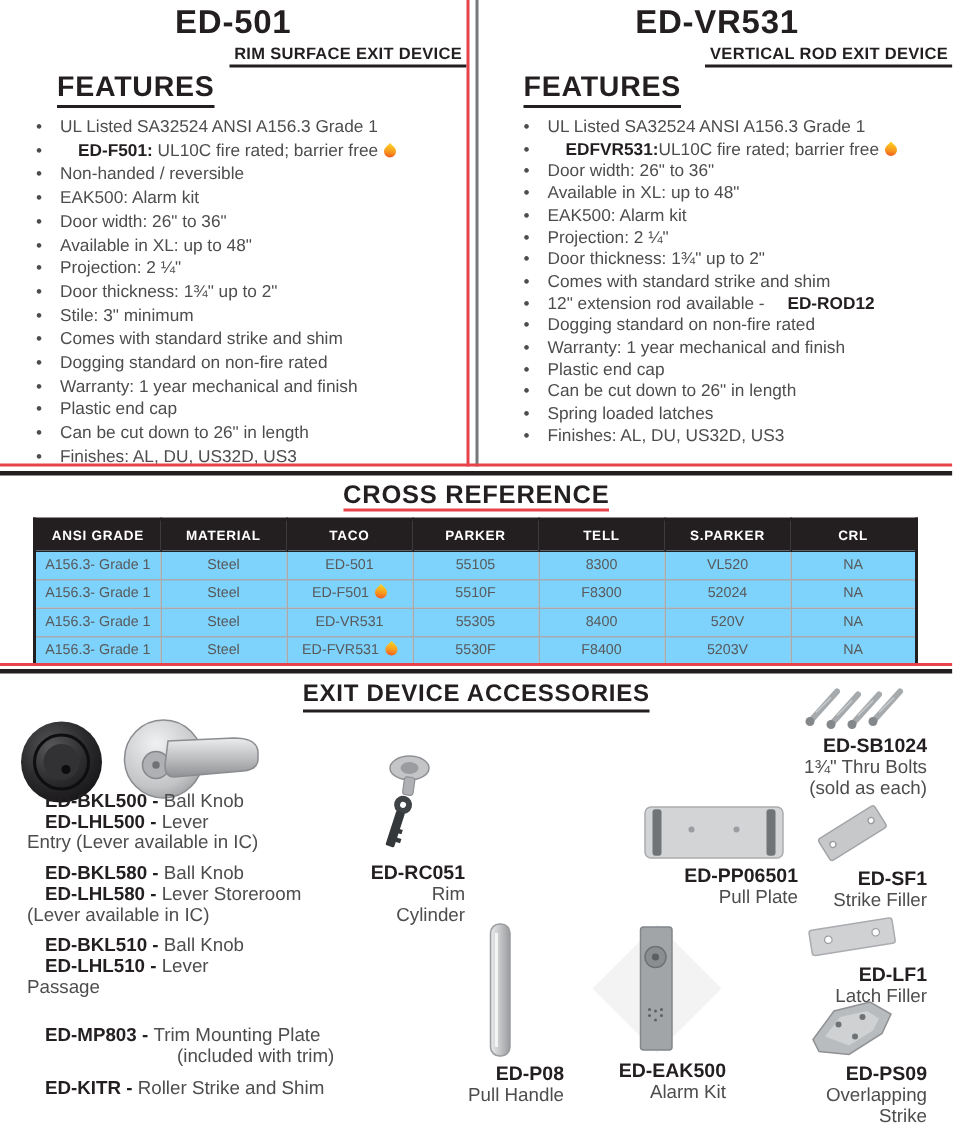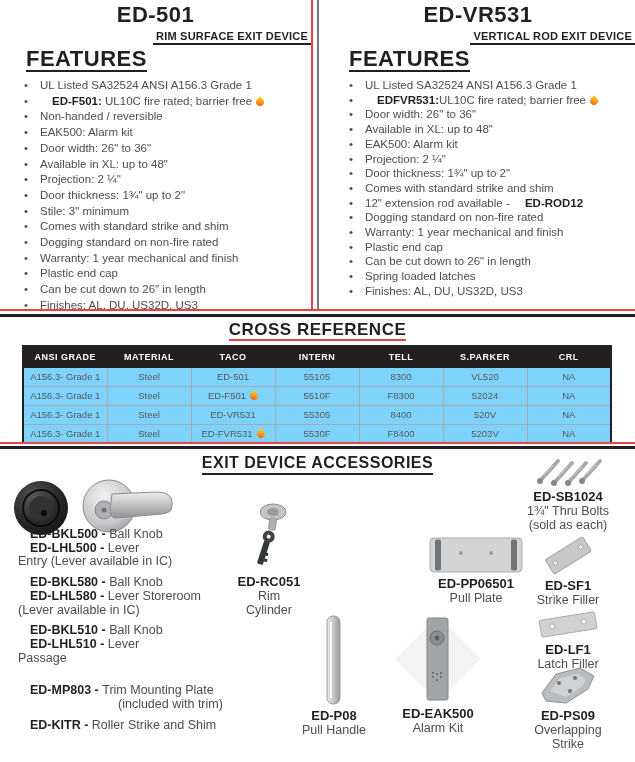--- a/index.html
+++ b/index.html
@@ -9,21 +9,21 @@
   .page{position:relative; width:635px; height:762px; background:#fff; overflow:hidden;}
 
   
   .features-row{position:relative; height:318px;}
   .product-col{position:absolute; top:0;}
   .col-left{left:0; width:311px;}
   .col-right{left:321px; width:314px;}
   .product-title{text-align:center; font-size:22px; line-height:21px; font-weight:700; color:var(--ink); letter-spacing:.5px; margin-top:4px;}
   .subtitle-wrap{text-align:right; margin-top:1px;}
   .product-subtitle{display:inline-block; font-size:11px; line-height:12px; font-weight:700; color:var(--ink); letter-spacing:.2px; border-bottom:2px solid var(--ink); padding:0 3px 1px;}
-  .features-heading{display:inline-block; font-size:22px; line-height:18px; font-weight:700; color:var(--ink); letter-spacing:.5px; margin:5px 0 0 26px; border-bottom:2.5px solid var(--ink); padding-bottom:2px;}
+  .features-heading{display:inline-block; font-size:19px; line-height:18px; font-weight:700; color:var(--ink); letter-spacing:.5px; margin:5px 0 0 38px; border-bottom:2.5px solid var(--ink); padding-bottom:2px;}
   .col-right .features-heading{margin-left:28px;}
   ul.features{list-style:none; margin:6px 0 0 22px; font-size:11.5px;}
   .col-right ul.features{margin-left:26px;}
   ul.features li{position:relative; padding-left:18px; line-height:15.7px; color:var(--body);}
   .col-right ul.features li{line-height:14.7px;}
   ul.features li::before{content:"\2022"; position:absolute; left:2px; top:0; color:var(--body);}
   b{font-weight:700; color:var(--ink);padding-left:12px;}
 
   .vdiv-red{position:absolute; left:311px; top:0; width:2px; height:311px; background:var(--accent);}
   .vdiv-gray{position:absolute; left:317px; top:0; width:2px; height:311px; background:var(--grayline);}
@@ -51,21 +51,21 @@
   .acc-title-wrap{text-align:center; padding-top:2px;}
   .acc-title{display:inline-block; font-size:16px; line-height:16px; font-weight:700; color:var(--ink); letter-spacing:.5px; border-bottom:2.5px solid var(--ink); padding-bottom:2px;}
   .trim-visual{position:absolute; left:6px; top:24px; width:170px; height:68px;}
   .trim-text{position:absolute; left:18px; top:76px; width:230px;}
   .trim-group{margin-bottom:7px;}
   .trim-group.gap-lg{margin-top:19px;}
   .trim-line{font-size:12.5px; line-height:13.7px; color:var(--body);}
   .trim-line.indent{padding-left:100px;}
   .trim-line b{font-size:12.5px;}
 
-  .acc-item{position:absolute; text-align:center;}
+  .acc-item{position:absolute; text-align:right;}
   .acc-img{display:flex; justify-content:center; align-items:flex-end;}
   .acc-code{font-size:13px; font-weight:700; color:var(--ink); line-height:14px; margin-top:3px;}
   .acc-desc{font-size:12.5px; color:var(--body); line-height:14px; white-space:pre-line;}
 
   .pos-rc051{left:228px; top:48px; width:82px;}
   .pos-pp05501{left:306px; top:84px; width:112px;}
   .pos-pp06501{left:420px; top:84px; width:112px;}
   .pos-sb1024{left:518px; top:1px; width:100px;}
   .pos-sf1{left:518px; top:82px; width:100px;}
   .pos-p08{left:292px; top:162px; width:84px;}
@@ -139,21 +139,21 @@
   <section class="crossref">
     <div class="crossref-title-wrap">
       <h2 class="crossref-title">CROSS REFERENCE</h2>
     </div>
     <table class="xref">
       <thead id="xref-head">
           <tr>
             <th>ANSI GRADE</th>
             <th>MATERIAL</th>
             <th>TACO</th>
-            <th>INTERN</th>
+            <th>PARKER</th>
             <th>TELL</th>
             <th>S.PARKER</th>
             <th>CRL</th>
           </tr>
         </thead>
       <tbody id="xref-body">
           <tr>
             <td>A156.3- Grade 1</td>
             <td>Steel</td>
             <td>ED-501</td>

